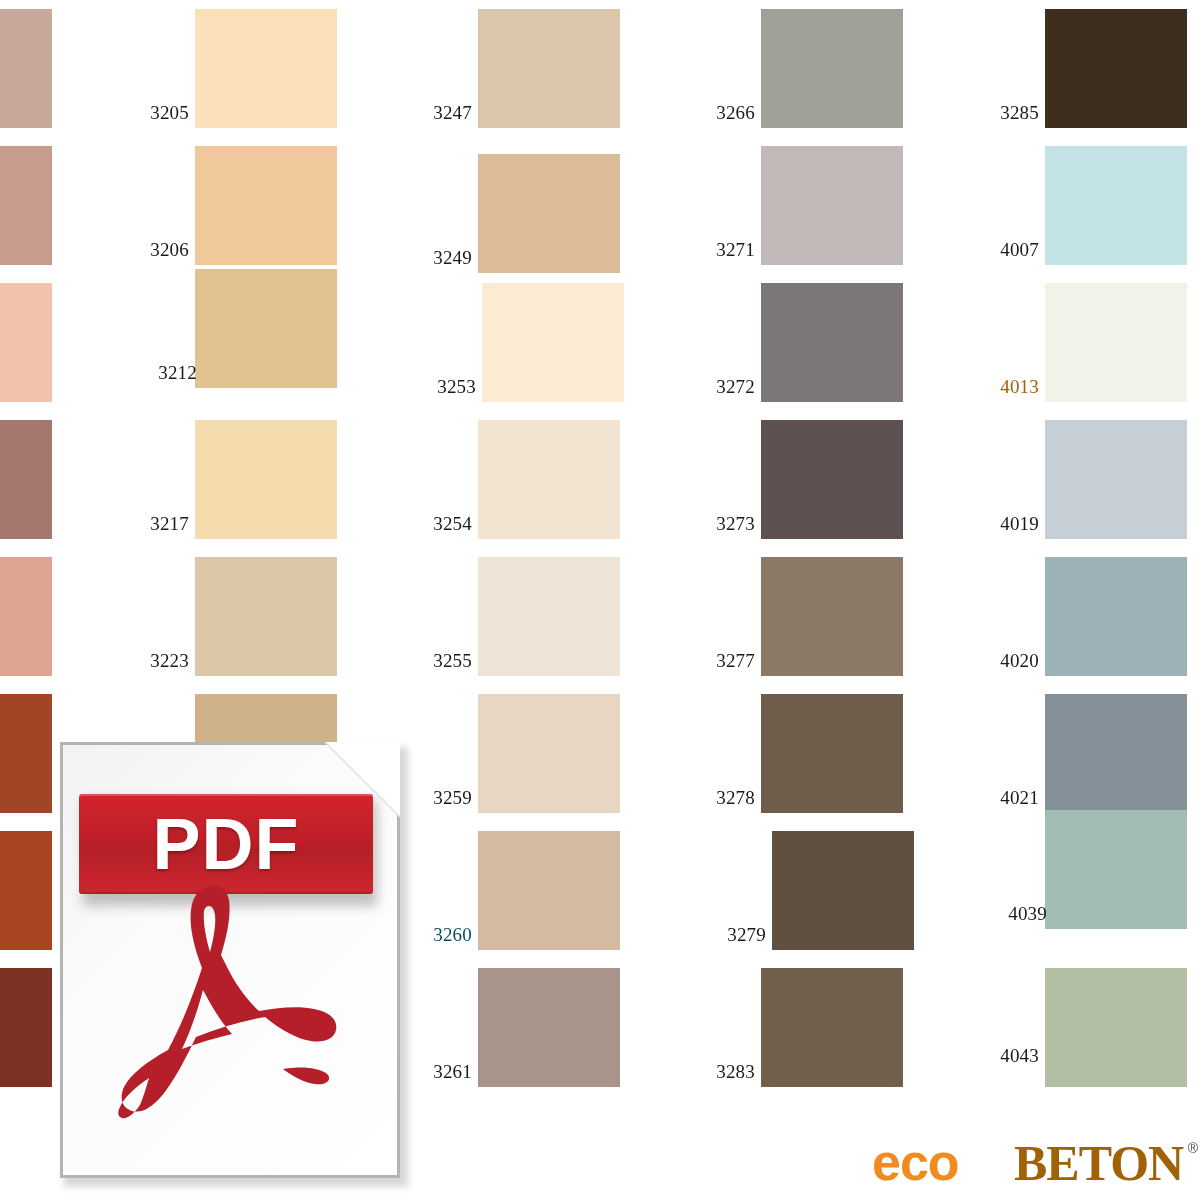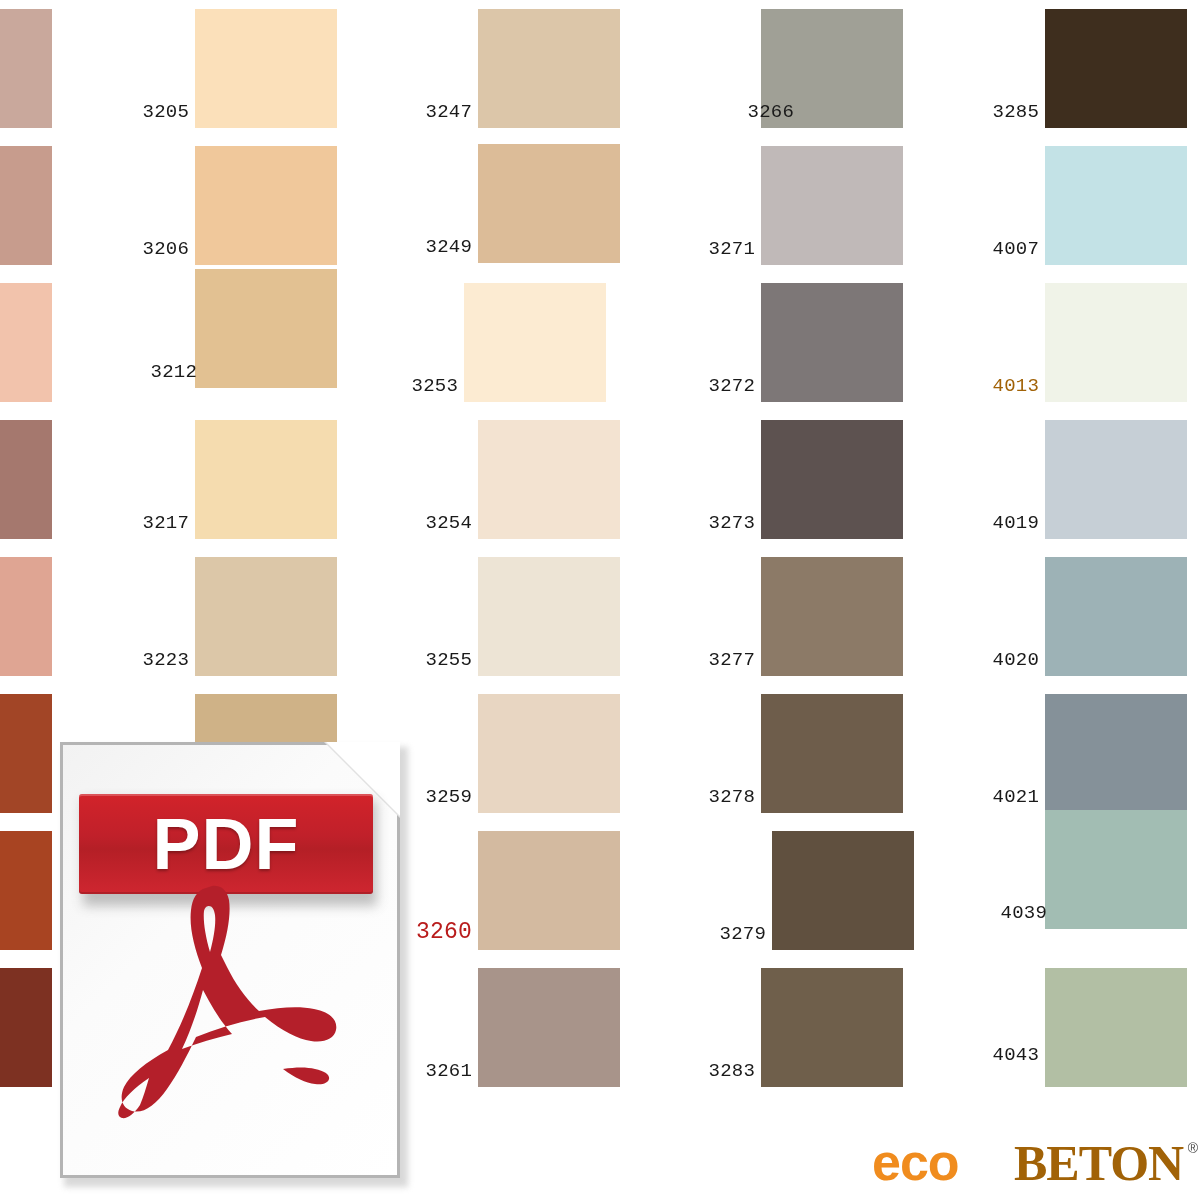--- a/index.html
+++ b/index.html
@@ -25,21 +25,21 @@
   }
 
   .swatch-box {
     position: absolute;
     top: 0;
     left: 0;
   }
 
   .swatch-label {
     position: absolute;
-    font-family: Liberation Mono, monospace;
+    font-family: Liberation Serif, serif;
     font-size: 19px;
     color: #1a1a1a;
     letter-spacing: 0.2px;
     text-align: right;
     white-space: nowrap;
     line-height: 1;
   }
 
   
   #pdf-icon {
@@ -214,49 +214,49 @@
       <div class="swatch-box" style="width: 142px; height: 119px; background: rgb(220, 199, 168);"></div>
       <div class="swatch-label" style="font-size: 19px; color: rgb(26, 26, 26); right: 148px; bottom: 6px;">3223</div>
     </div>
     <div class="swatch-cell" style="left: 195px; top: 694px; width: 142px; height: 119px;">
       <div class="swatch-box" style="width: 142px; height: 119px; background: rgb(207, 178, 135);"></div>
     </div>
     <div class="swatch-cell" style="left: 478px; top: 9px; width: 142px; height: 119px;">
       <div class="swatch-box" style="width: 142px; height: 119px; background: rgb(220, 198, 169);"></div>
       <div class="swatch-label" style="font-size: 19px; color: rgb(26, 26, 26); right: 148px; bottom: 6px;">3247</div>
     </div>
-    <div class="swatch-cell" style="left: 478px; top: 144px; width: 142px; height: 119px;">
+    <div class="swatch-cell" style="left: 478px; top: 154px; width: 142px; height: 119px;">
       <div class="swatch-box" style="width: 142px; height: 119px; background: rgb(220, 188, 152);"></div>
       <div class="swatch-label" style="font-size: 19px; color: rgb(26, 26, 26); right: 148px; bottom: 6px;">3249</div>
     </div>
-    <div class="swatch-cell" style="left: 464px; top: 283px; width: 142px; height: 119px;">
+    <div class="swatch-cell" style="left: 482px; top: 283px; width: 142px; height: 119px;">
       <div class="swatch-box" style="width: 142px; height: 119px; background: rgb(252, 235, 210);"></div>
       <div class="swatch-label" style="font-size: 19px; color: rgb(26, 26, 26); right: 148px; bottom: 6px;">3253</div>
     </div>
     <div class="swatch-cell" style="left: 478px; top: 420px; width: 142px; height: 119px;">
       <div class="swatch-box" style="width: 142px; height: 119px; background: rgb(243, 227, 209);"></div>
       <div class="swatch-label" style="font-size: 19px; color: rgb(26, 26, 26); right: 148px; bottom: 6px;">3254</div>
     </div>
     <div class="swatch-cell" style="left: 478px; top: 557px; width: 142px; height: 119px;">
       <div class="swatch-box" style="width: 142px; height: 119px; background: rgb(237, 228, 213);"></div>
       <div class="swatch-label" style="font-size: 19px; color: rgb(26, 26, 26); right: 148px; bottom: 6px;">3255</div>
     </div>
     <div class="swatch-cell" style="left: 478px; top: 694px; width: 142px; height: 119px;">
       <div class="swatch-box" style="width: 142px; height: 119px; background: rgb(232, 214, 194);"></div>
       <div class="swatch-label" style="font-size: 19px; color: rgb(26, 26, 26); right: 148px; bottom: 6px;">3259</div>
     </div>
     <div class="swatch-cell" style="left: 478px; top: 831px; width: 142px; height: 119px;">
       <div class="swatch-box" style="width: 142px; height: 119px; background: rgb(211, 186, 160);"></div>
-      <div class="swatch-label" style="font-size: 23px; color: #b91c1c; right: 148px; bottom: 6px;">3260</div>
+      <div class="swatch-label" style="font-size: 19px; color: #0c4a6e; right: 148px; bottom: 6px;">3260</div>
     </div>
     <div class="swatch-cell" style="left: 478px; top: 968px; width: 142px; height: 119px; border-radius: 27px;">
       <div class="swatch-box" style="width: 142px; height: 119px; background: rgb(168, 148, 138);"></div>
       <div class="swatch-label" style="font-size: 19px; color: rgb(26, 26, 26); right: 148px; bottom: 6px;">3261</div>
     </div>
-    <div class="swatch-cell" style="left: 761px; top: 9px; width: 142px; height: 119px; padding-left: 39px;">
+    <div class="swatch-cell" style="left: 761px; top: 9px; width: 142px; height: 119px;">
       <div class="swatch-box" style="width: 142px; height: 119px; background: rgb(160, 160, 150);"></div>
       <div class="swatch-label" style="font-size: 19px; color: rgb(26, 26, 26); right: 148px; bottom: 6px;">3266</div>
     </div>
     <div class="swatch-cell" style="left: 761px; top: 146px; width: 142px; height: 119px;">
       <div class="swatch-box" style="width: 142px; height: 119px; background: rgb(192, 185, 184);"></div>
       <div class="swatch-label" style="font-size: 19px; color: rgb(26, 26, 26); right: 148px; bottom: 6px;">3271</div>
     </div>
     <div class="swatch-cell" style="left: 761px; top: 283px; width: 142px; height: 119px;">
       <div class="swatch-box" style="width: 142px; height: 119px; background: rgb(125, 119, 119);"></div>
       <div class="swatch-label" style="font-size: 19px; color: rgb(26, 26, 26); right: 148px; bottom: 6px;">3272</div>

